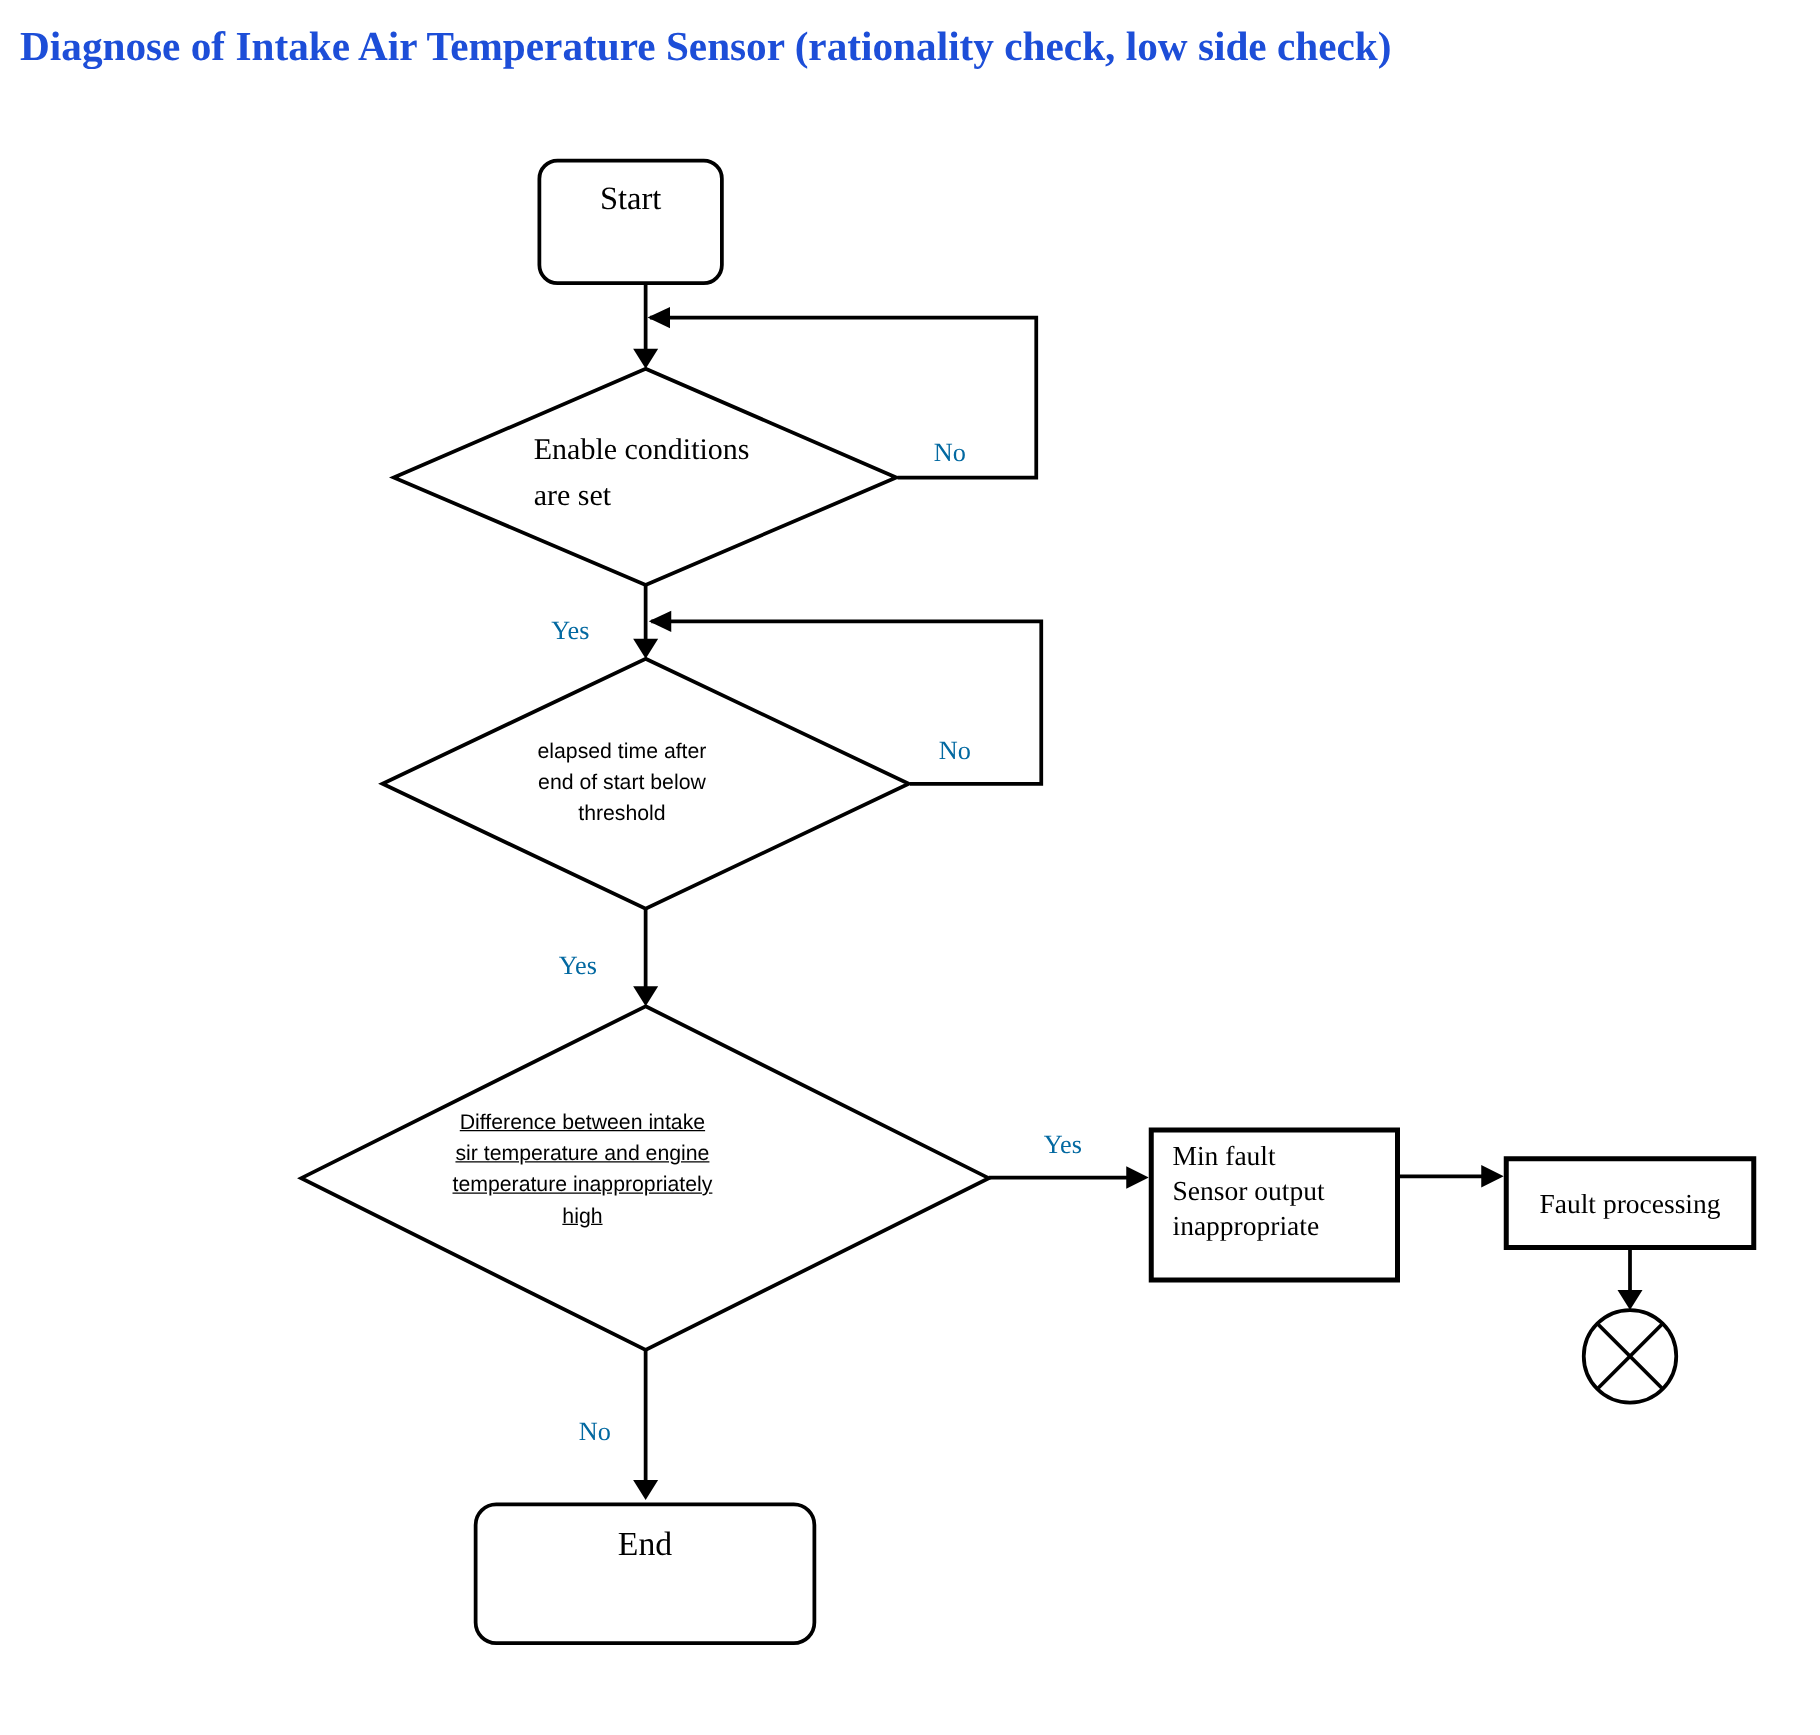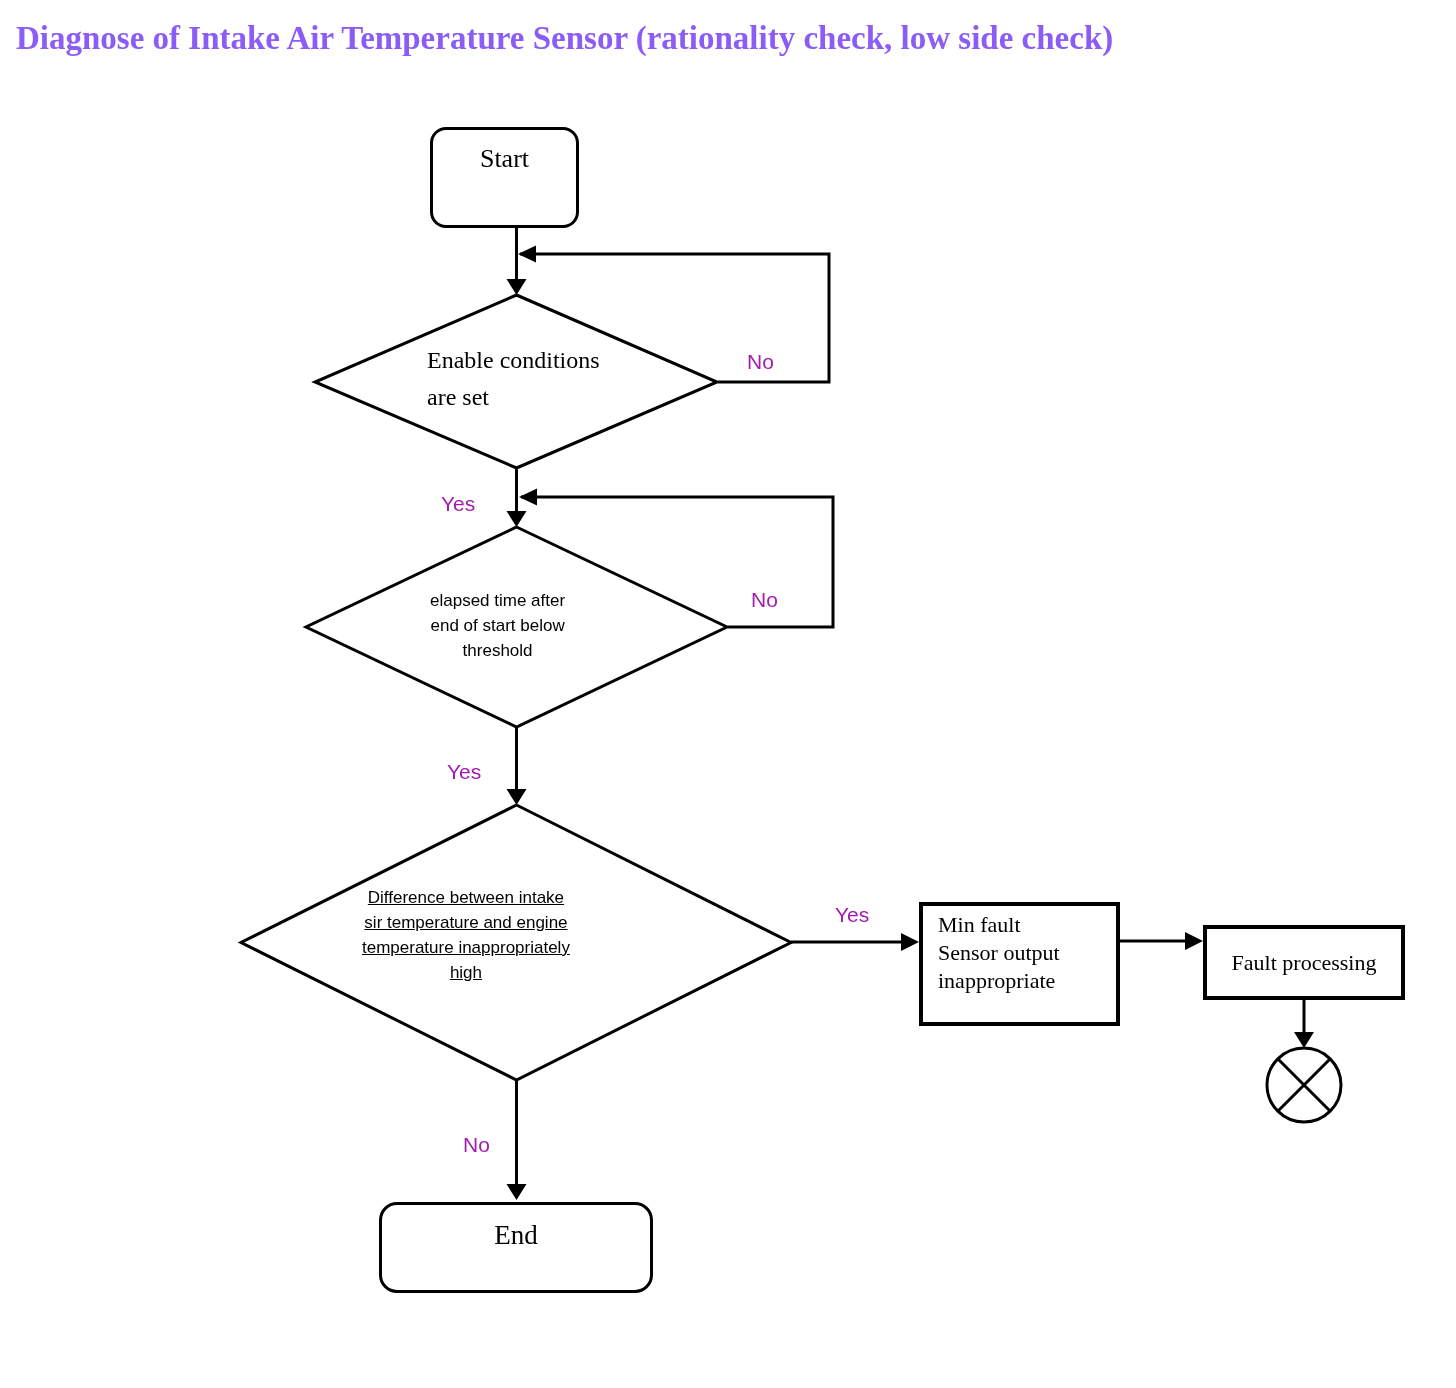--- a/index.html
+++ b/index.html
@@ -15,21 +15,21 @@
     overflow: hidden;
   }
   .page-title {
     position: absolute;
     left: 16px;
     top: 20px;
     margin: 0;
     font-family: "Liberation Serif", serif;
     font-weight: bold;
     font-size: 33px;
-    color: #8b5cf6;
+    color: #1d4ed8;
     white-space: nowrap;
   }
   .wires {
     position: absolute;
     left: 0;
     top: 0;
   }
   .node {
     position: absolute;
     box-sizing: border-box;
@@ -61,23 +61,23 @@
     line-height: 37px;
   }
   .sans-text {
     font-family: "Liberation Sans", sans-serif;
     font-size: 17px;
     line-height: 25px;
     text-align: center;
   }
   .edge-label {
     position: absolute;
-    font-family: Liberation Sans, sans-serif;
+    font-family: Liberation Serif, serif;
     font-size: 21px;
-    color: #a21caf;
+    color: #0369a1;
     white-space: nowrap;
   }
 </style>
 </head>
 <body>
 
 <div class="canvas">
 
   <h1 class="page-title">Diagnose of Intake Air Temperature Sensor (rationality check, low side check)</h1>
 
@@ -140,21 +140,21 @@
   <div class="node process" style="left:919px; top:881px; width:201px; height:124px;">
     <div class="txt serif-text" style="position:static; padding:5px 0 0 15px; font-size:22px; line-height:28px;">Min fault
 Sensor output
 inappropriate</div>
   </div>
 
   <div class="node process" style="left:1203px; top:904px; width:202px; height:75px; display:flex; align-items:center; justify-content:center;">
     <span style="font-size:22px;">Fault processing</span>
   </div>
 
-  <div class="node terminal" style="left:379px; top:1202px; width:274px; height:91px; padding-top:15px; border-radius:18px;font-family:Liberation Serif, serif;">
+  <div class="node terminal" style="left:379px; top:1202px; width:274px; height:114px; padding-top:15px; border-radius:18px;font-family:Liberation Serif, serif;">
     <span class="node-label" style="font-size:27px;">End</span>
   </div>
 
   <div class="edge-label" style="left:747px; top:350px;">No</div>
   <div class="edge-label" style="left:441px; top:492px;">Yes</div>
   <div class="edge-label" style="left:751px; top:588px;">No</div>
   <div class="edge-label" style="left:447px; top:760px;">Yes</div>
   <div class="edge-label" style="left:835px; top:903px;">Yes</div>
   <div class="edge-label" style="left:463px; top:1133px;">No</div>
 

